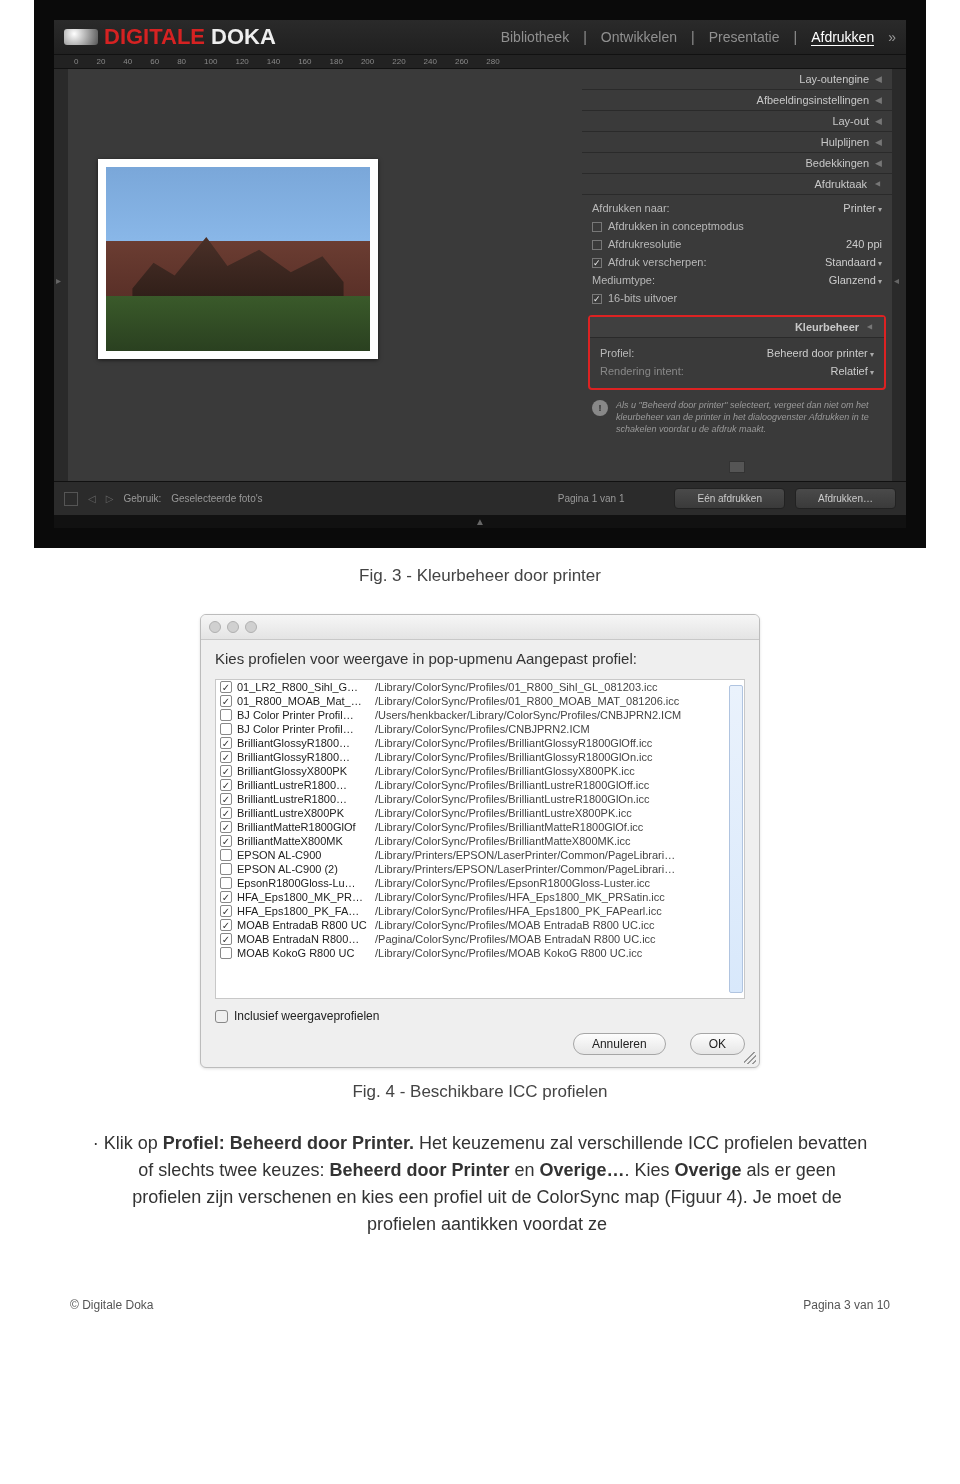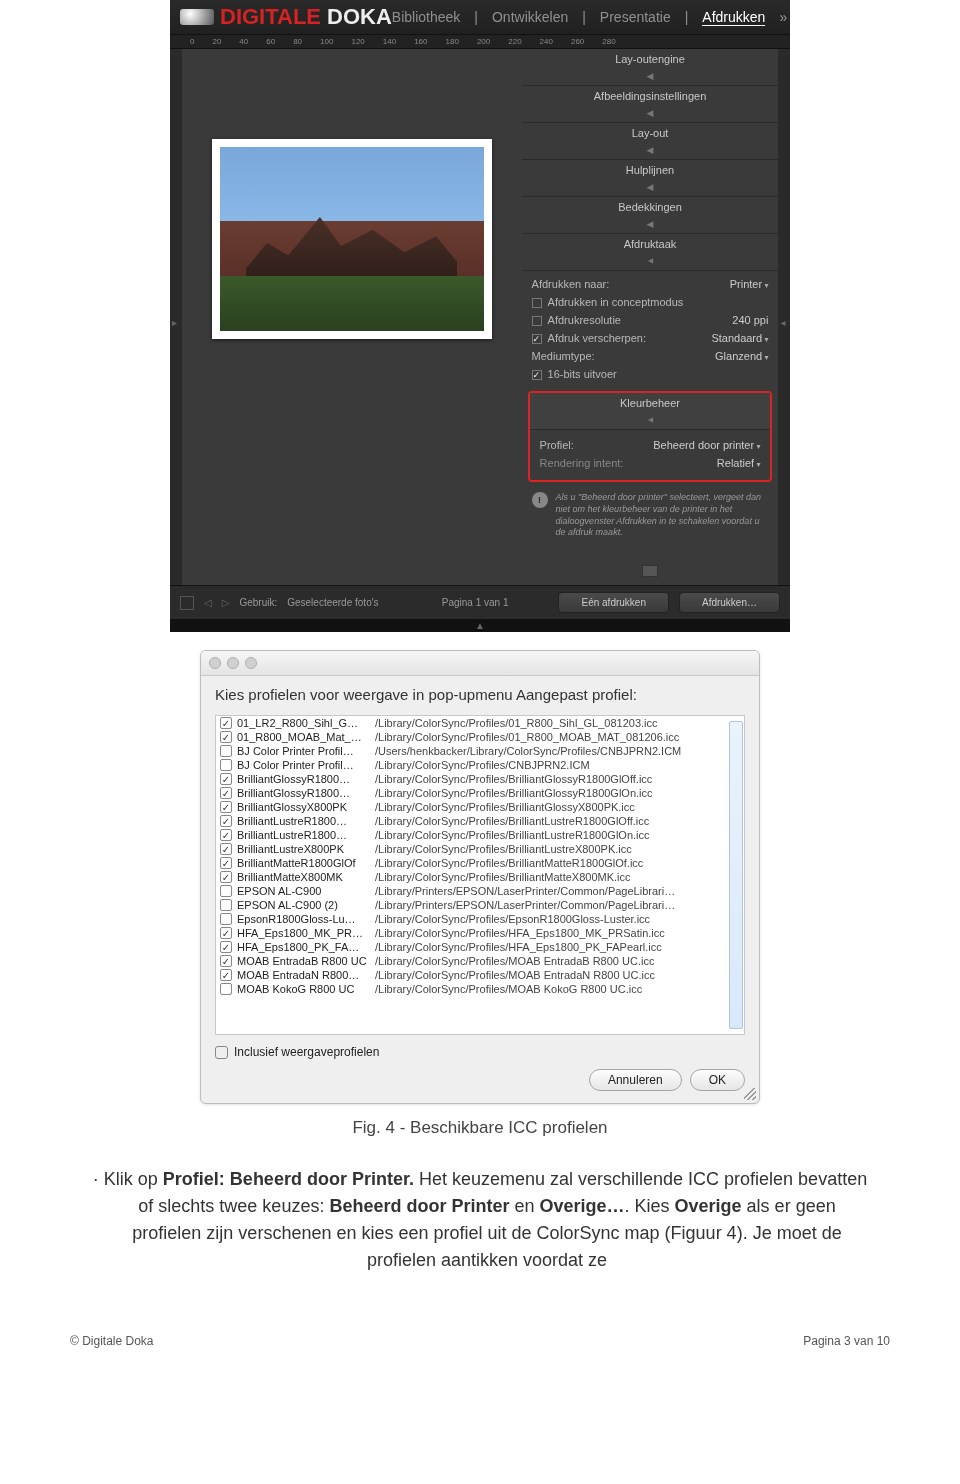--- a/index.html
+++ b/index.html
@@ -1,21 +1,21 @@
 <!DOCTYPE html>
 <html><head>
 <meta charset="utf-8">
 <style>
   * { box-sizing: border-box; margin: 0; padding: 0; }
   body { font-family: "Lucida Grande", Arial, sans-serif; background: #fff; width: 960px; margin: 0 auto; color: #222; }
 
   .page { padding: 0 0 40px 0; }
 
   
-  .lr-wrap { width: 620px; margin: 0 auto 18px auto; padding: 0; background:#0a0a0a; }
+  .lr-wrap { width: 892px; margin: 0 auto 18px auto; padding: 20px; background:#0a0a0a; }
   .lr { background: #2c2c2c; color: #ccc; font-size: 11px; }
   .lr-topbar { background: linear-gradient(#2a2a2a,#202020); display:flex; align-items:center; padding:4px 10px; border-bottom:1px solid #111; }
   .lr-logo { display:flex; align-items:center; gap:6px; font-weight:bold; font-size:22px; letter-spacing:0; }
   .lr-logo .red { color:#d62222; font-weight:900; }
   .lr-logo .white { color:#eee; font-weight:900; }
   .lr-logo-dot { width:34px; height:16px; background: radial-gradient(circle at 30% 30%, #fff, #999 60%, #555); border-radius:3px; }
   .lr-menu { margin-left:auto; display:flex; gap:14px; font-size:14px; color:#909090; }
   .lr-menu span.active { color:#fff; border-bottom:1px solid #fff; }
   .lr-menu .arrow { color:#999; }
 
@@ -27,33 +27,33 @@
   .lr-left-rail::after, .lr-right-rail::after { content:"▸"; position:absolute; top:50%; left:2px; color:#666; font-size:10px; }
   .lr-right-rail::after { content:"◂"; }
 
   .lr-canvas { flex:1; padding:90px 30px 30px 30px; display:flex; align-items:flex-start; }
   .lr-photo { width:280px; height:200px; background:#fff; padding:8px; box-shadow:0 1px 4px rgba(0,0,0,.6); }
   .lr-photo-inner { width:100%; height:100%; background: linear-gradient(#7aa7d9 0%, #89b7e8 40%, #6b3d32 40%, #5a3028 70%, #3a2a22 100%); position:relative; overflow:hidden; }
   .lr-photo-inner::before { content:""; position:absolute; top:38%; left:10%; width:80%; height:35%; background: linear-gradient(#4a3028, #2f1e18); clip-path: polygon(0 80%, 10% 40%, 20% 60%, 35% 0, 45% 45%, 60% 20%, 75% 55%, 90% 30%, 100% 70%, 100% 100%, 0 100%);}
   .lr-photo-inner::after { content:""; position:absolute; bottom:0; left:0; right:0; height:30%; background: linear-gradient(#3a5a2a, #2a4020);}
 
   .lr-panel { width:310px; background:#3a3a3a; font-size:11px; }
-  .panel-head { text-align:right; padding:4px 10px; color:#c8c8c8; border-bottom:1px solid #2a2a2a; display:flex; align-items:center; gap:6px;flex-direction:column;}
+  .panel-head { text-align:right; padding:4px 10px; color:#c8c8c8; border-bottom:1px solid #2a2a2a; display:flex; justify-content:flex-end; align-items:center; gap:6px;}
   .panel-head .tri { color:#777; font-size:9px; }
   .panel-head.open .tri { transform:rotate(90deg) translateY(-1px); display:inline-block; }
 
   .panel-body { padding:4px 10px; color:#b8b8b8; }
   .panel-row { display:flex; justify-content:space-between; align-items:center; padding:3px 0; }
   .panel-row .val { color:#ccc; }
   .panel-row .drop::after { content:" ▾"; font-size:8px; color:#aaa; }
   .cb { width:10px; height:10px; border:1px solid #777; display:inline-block; margin-right:6px; vertical-align:middle; }
   .cb.on::after { content:"✓"; font-size:9px; color:#eee; position:relative; top:-3px; left:0; }
 
   .kleurbeheer { border:2px solid #d22; border-radius:4px; margin:4px 6px; }
-  .kleurbeheer .panel-head { background:#404040; }
+  .kleurbeheer .panel-head { background:#404040;font-weight:bold; }
   .kleurbeheer .panel-body { padding:6px 10px 8px 10px; }
 
   .info-row { display:flex; gap:8px; align-items:flex-start; padding:6px 10px 10px 10px; font-size:9px; color:#9a9a9a; font-style:italic; line-height:1.3;}
   .info-ico { width:16px; height:16px; border-radius:50%; background:#888; color:#2a2a2a; text-align:center; font-weight:bold; font-style:normal; line-height:16px; flex:none;}
 
   .panel-thumb { display:flex; justify-content:center; padding:16px 0 8px 0;}
   .panel-thumb .t { width:16px; height:12px; background:#555; border:1px solid #333;}
 
   .lr-bottom { background:#2b2b2b; display:flex; align-items:center; padding:6px 10px; gap:10px; border-top:1px solid #111; font-size:10px; color:#999;}
   .lr-bottom .sq { width:14px; height:14px; border:1px solid #555; }
@@ -77,21 +77,21 @@
   .mac-title { flex:1; text-align:center; color:#555; font-size:12px; }
   .mac-sub { padding:10px 14px 6px 14px; color:#333; font-family:"Lucida Grande",sans-serif; font-size:15px;}
   .mac-list { background:#fff; margin:6px 14px; border:1px solid #c8c8c8; height:320px; overflow:hidden; font-size:11px;}
   .mac-row { display:flex; align-items:center; padding:1px 4px; border-bottom:0; white-space:nowrap;}
   .mac-row .mcb { width:12px; height:12px; border:1px solid #888; border-radius:2px; margin-right:5px; flex:none; display:flex; align-items:center; justify-content:center; font-size:10px; color:#333;}
   .mac-row .name { width:138px; overflow:hidden; text-overflow:ellipsis; }
   .mac-row .path { color:#444; overflow:hidden; text-overflow:ellipsis; flex:1;}
   .mac-scroll { position:absolute; right:16px; top:70px; bottom:74px; width:14px; background:linear-gradient(#eaf2fc,#d8e8fb); border:1px solid #b0c4e0; border-radius:2px;}
   .mac-opt { padding:4px 14px 10px 14px; display:flex; align-items:center; gap:6px; font-size:12px;}
   .mac-opt .mcb2 { width:13px; height:13px; border:1px solid #888; border-radius:3px;}
-  .mac-btns { display:flex; justify-content:flex-end; gap:8px; padding:0 14px 12px 0;}
+  .mac-btns { display:flex; justify-content:flex-end; gap:24px; padding:0 14px 12px 0;}
   .mac-btn { background:linear-gradient(#fdfdfd,#e6e6e6); border:1px solid #a6a6a6; border-radius:14px; padding:3px 18px; font-size:12px; color:#222;}
   .resize-grip { position:absolute; right:3px; bottom:3px; width:12px; height:12px; background:
     linear-gradient(135deg, transparent 0 40%, #999 40% 48%, transparent 48% 60%, #999 60% 68%, transparent 68% 80%, #999 80% 88%, transparent 88%);}
 
   .footer { display:flex; justify-content:space-between; width:820px; margin:60px auto 0 auto; font-size:12px; color:#555; font-family:"Lucida Sans","Trebuchet MS",sans-serif;}
 </style>
 </head>
 <body>
 
 <div class="page">
@@ -233,20 +233,21 @@
         <span class="spacer"></span>
         <span>Pagina 1 van 1</span>
         <span style="width:30px"></span>
         <span class="btn">Eén afdrukken</span>
         <span class="btn">Afdrukken…</span>
       </div>
       <div class="lr-bottom-tri">▲</div>
     </div>
   </div>
 
+  <div class="caption">Fig. 3 - Kleurbeheer door printer</div>
 
   <div class="mac-wrap">
     <div class="mac-titlebar">
       <div class="mac-traffic">
         <span></span>
         <span></span>
         <span></span>
       </div>
     </div>
     <div class="mac-sub">Kies profielen voor weergave in pop-upmenu Aangepast profiel:</div>
@@ -337,21 +338,21 @@
           <span class="path">/Library/ColorSync/Profiles/HFA_Eps1800_PK_FAPearl.icc</span>
         </div>
         <div class="mac-row">
           <span class="mcb">✓</span>
           <span class="name">MOAB EntradaB R800 UC</span>
           <span class="path">/Library/ColorSync/Profiles/MOAB EntradaB R800 UC.icc</span>
         </div>
         <div class="mac-row">
           <span class="mcb">✓</span>
           <span class="name">MOAB EntradaN R800…</span>
-          <span class="path">/Library/ColorSync/Profiles/MOAB EntradaN R800 UC.icc</span>
+          <span class="path">/Pagina/ColorSync/Profiles/MOAB EntradaN R800 UC.icc</span>
         </div>
         <div class="mac-row">
           <span class="mcb"></span>
           <span class="name">MOAB KokoG R800 UC</span>
           <span class="path">/Library/ColorSync/Profiles/MOAB KokoG R800 UC.icc</span>
         </div>
       </div>
     <div class="mac-scroll"></div>
     <div class="mac-opt">
       <span class="mcb2"></span>

